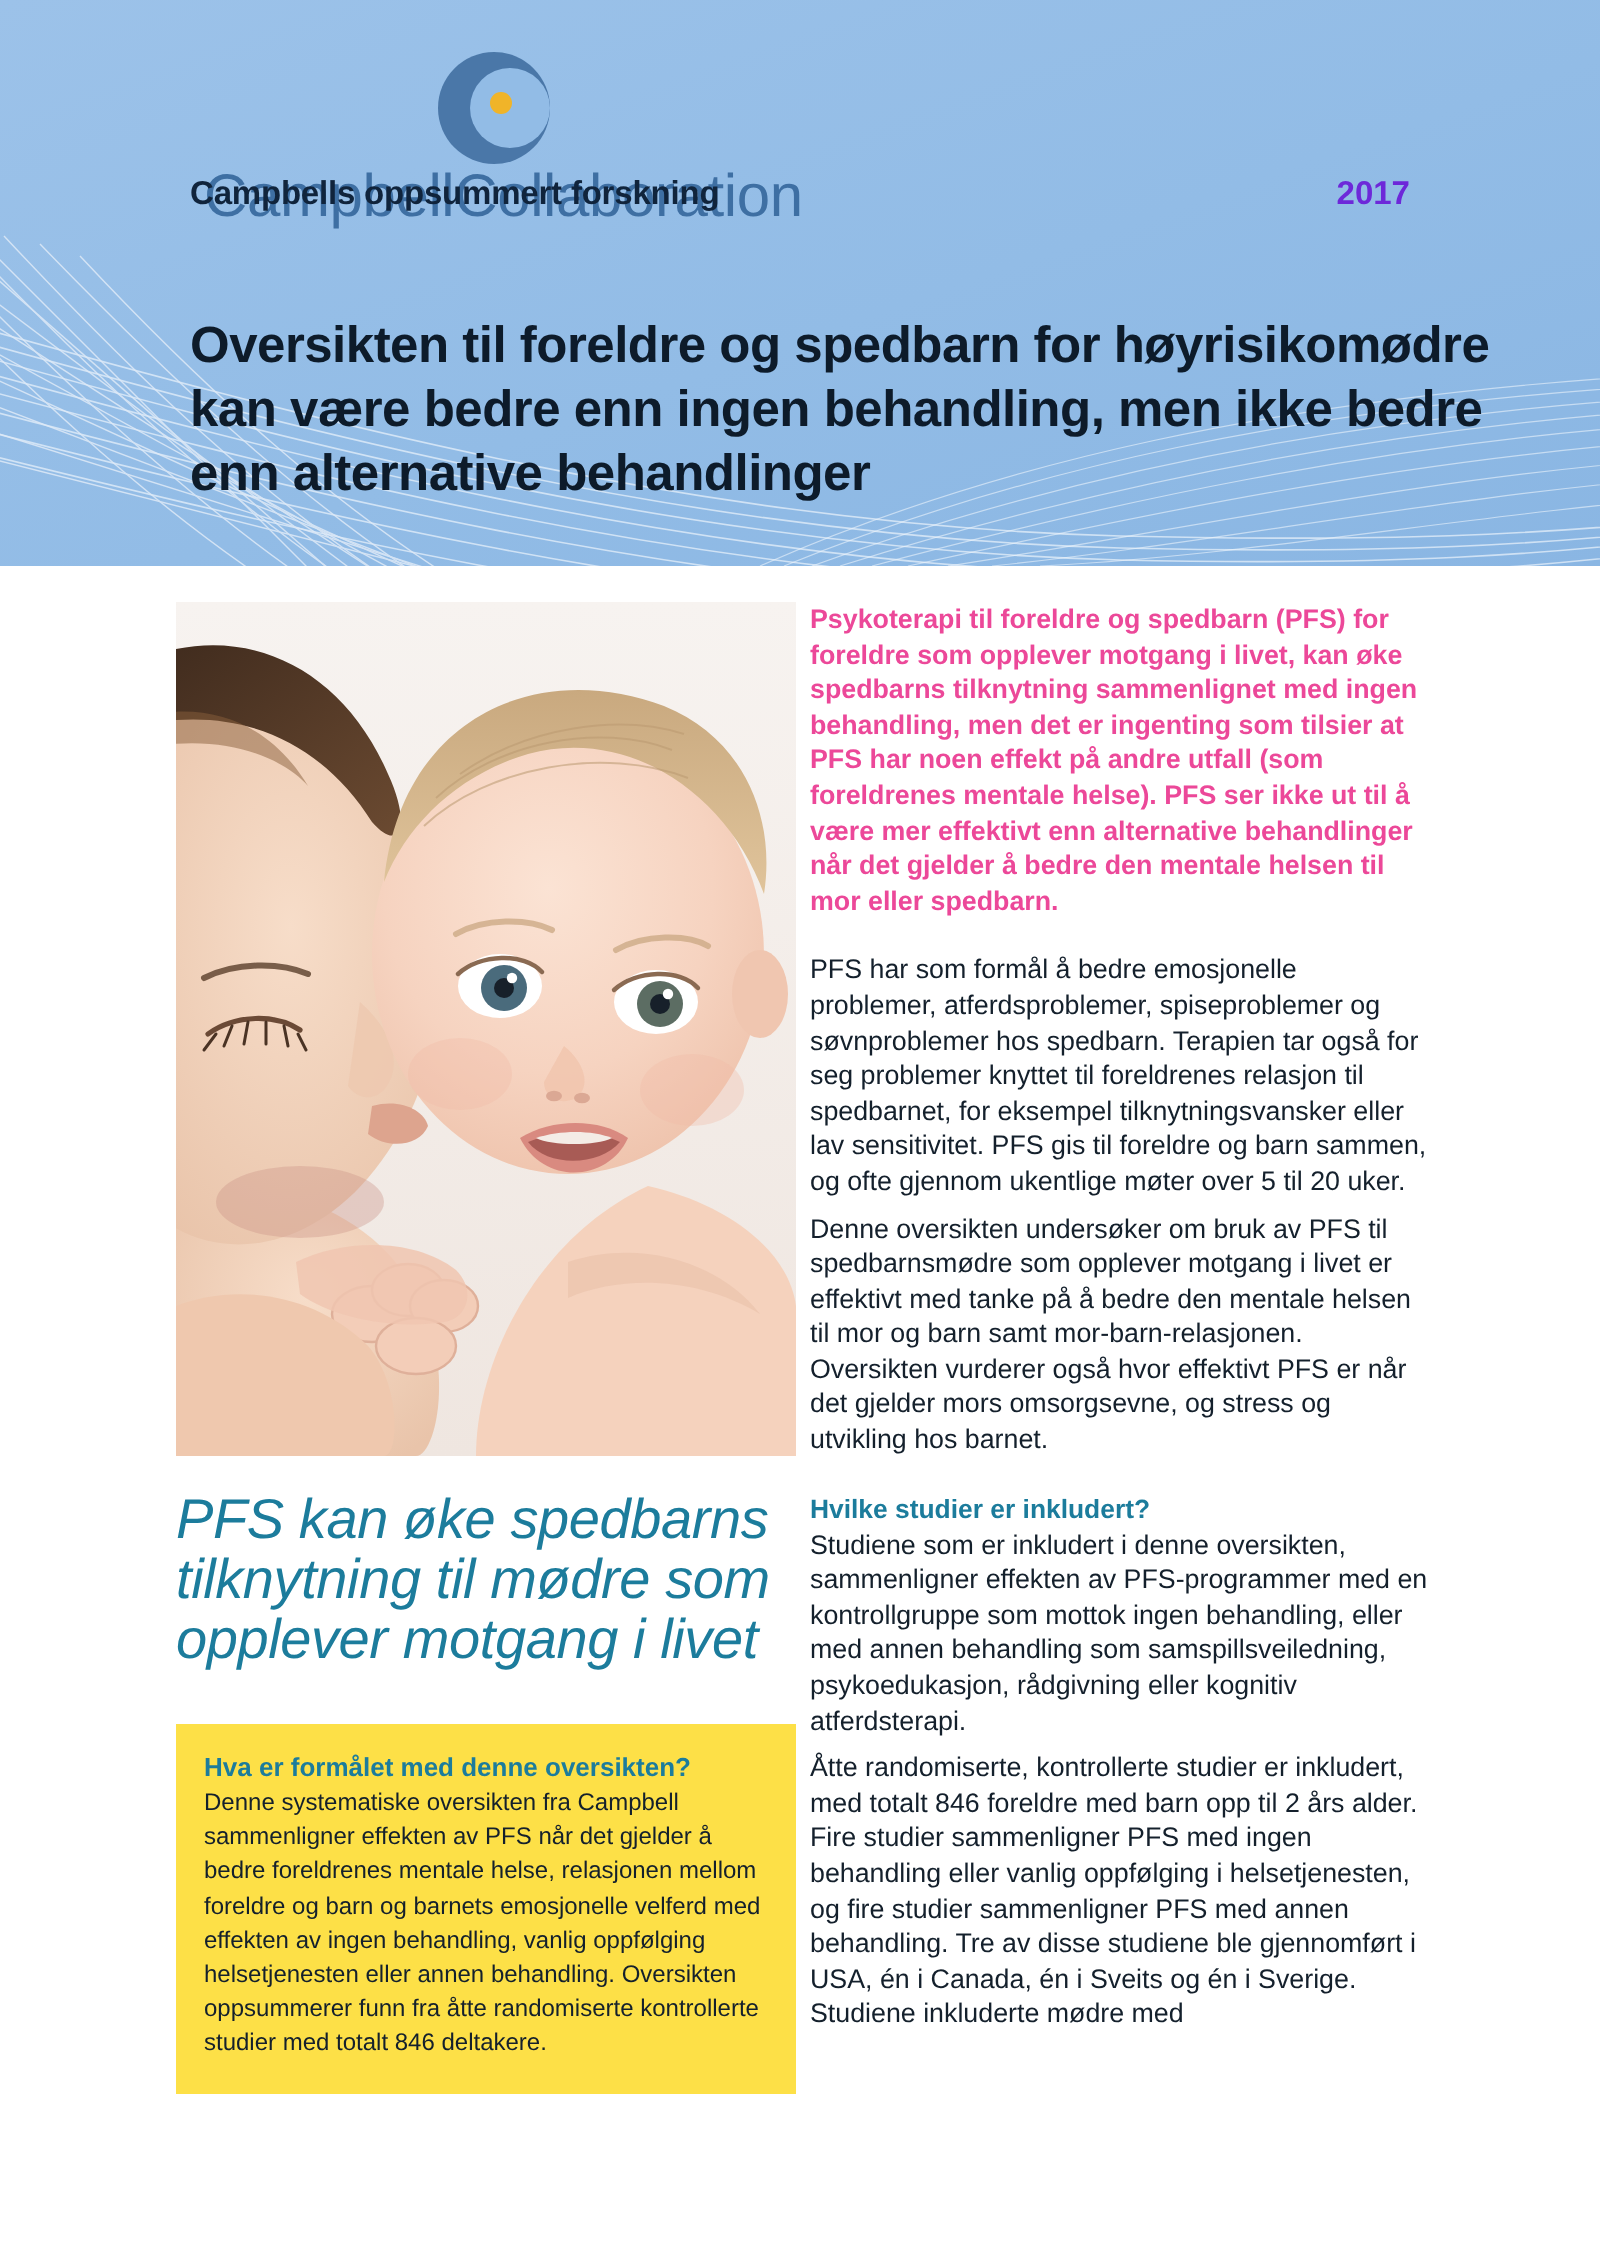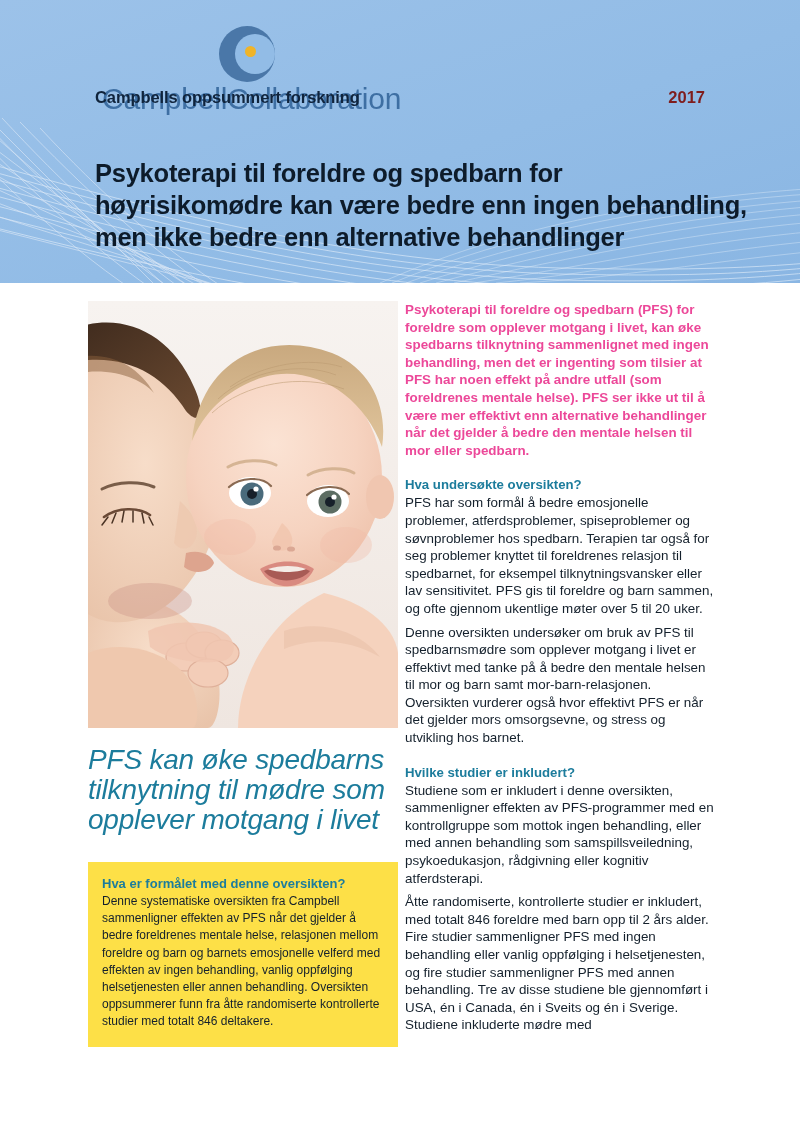--- a/index.html
+++ b/index.html
@@ -88,21 +88,21 @@
   }
   .series-label {
     font-size: 16.5px;
     font-weight: bold;
     color: #10243c;
     letter-spacing: -0.1px;
   }
   .series-year {
     font-size: 16.5px;
     font-weight: bold;
-    color: #7f1d1d;
+    color: #6d28d9;
   }
 
   .header-title {
     position: absolute;
     left: 95px;
     top: 140px;
     width: 660px;
     font-size: 25.5px;
     line-height: 32px;
     color: #0d1b2a;
@@ -269,21 +269,21 @@
       <span class="dot"></span>
     </span>
     <span class="logo-word">CampbellCollaboration</span>
   </div>
 
   <div class="series-row">
     <span class="series-label">Campbells oppsummert forskning</span>
     <span class="series-year">2017</span>
   </div>
 
-  <h1 class="header-title">Psykoterapi til foreldre og spedbarn for høyrisikomødre kan være bedre enn ingen behandling, men ikke bedre enn alternative behandlinger</h1>
+  <h1 class="header-title">Oversikten til foreldre og spedbarn for høyrisikomødre kan være bedre enn ingen behandling, men ikke bedre enn alternative behandlinger</h1>
 </div>
 
 <div class="content">
   <div class="cols">
 
     <div class="col-left">
 
       <div class="photo">
         <svg width="310" height="427" viewBox="0 0 310 427" aria-hidden="true">
           <defs>
@@ -393,21 +393,20 @@
         <div class="infobox-title">Hva er formålet med denne oversikten?</div>
         <p class="infobox-body">Denne systematiske oversikten fra Campbell sammenligner effekten av PFS når det gjelder å bedre foreldrenes mentale helse, relasjonen mellom foreldre og barn og barnets emosjonelle velferd med effekten av ingen behandling, vanlig oppfølging helsetjenesten eller annen behandling. Oversikten oppsummerer funn fra åtte randomiserte kontrollerte studier med totalt 846 deltakere.</p>
       </div>
     </div>
 
     <div class="col-right">
 
       <p class="lede">Psykoterapi til foreldre og spedbarn (PFS) for foreldre som opplever motgang i livet, kan øke spedbarns tilknytning sammenlignet med ingen behandling, men det er ingenting som tilsier at PFS har noen effekt på andre utfall (som foreldrenes mentale helse). PFS ser ikke ut til å være mer effektivt enn alternative behandlinger når det gjelder å bedre den mentale helsen til mor eller spedbarn.</p>
 
       <div class="section">
-        <div class="section-title">Hva undersøkte oversikten?</div>
         <p class="section-body">PFS har som formål å bedre emosjonelle problemer, atferdsproblemer, spiseproblemer og søvnproblemer hos spedbarn. Terapien tar også for seg problemer knyttet til foreldrenes relasjon til spedbarnet, for eksempel tilknytningsvansker eller lav sensitivitet. PFS gis til foreldre og barn sammen, og ofte gjennom ukentlige møter over 5 til 20 uker.</p>
         <p class="para">Denne oversikten undersøker om bruk av PFS til spedbarnsmødre som opplever motgang i livet er effektivt med tanke på å bedre den mentale helsen til mor og barn samt mor-barn-relasjonen. Oversikten vurderer også hvor effektivt PFS er når det gjelder mors omsorgsevne, og stress og utvikling hos barnet.</p>
       </div>
 
       <div class="section">
         <div class="section-title">Hvilke studier er inkludert?</div>
         <p class="section-body">Studiene som er inkludert i denne oversikten, sammenligner effekten av PFS-programmer med en kontrollgruppe som mottok ingen behandling, eller med annen behandling som samspillsveiledning, psykoedukasjon, rådgivning eller kognitiv atferdsterapi.</p>
         <p class="para">Åtte randomiserte, kontrollerte studier er inkludert, med totalt 846 foreldre med barn opp til 2 års alder. Fire studier sammenligner PFS med ingen behandling eller vanlig oppfølging i helsetjenesten, og fire studier sammenligner PFS med annen behandling. Tre av disse studiene ble gjennomført i USA, én i Canada, én i Sveits og én i Sverige. Studiene inkluderte mødre med</p>
       </div>
     </div>

